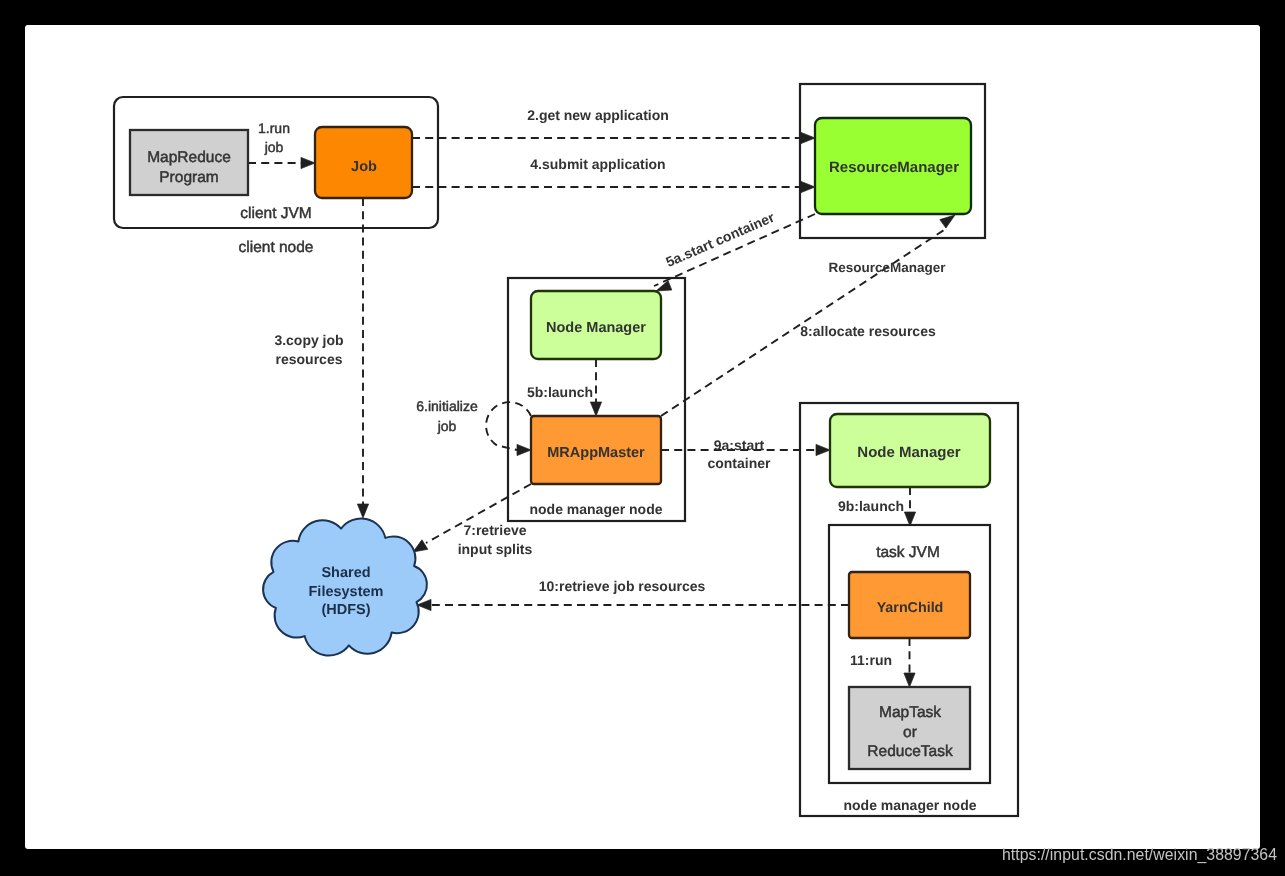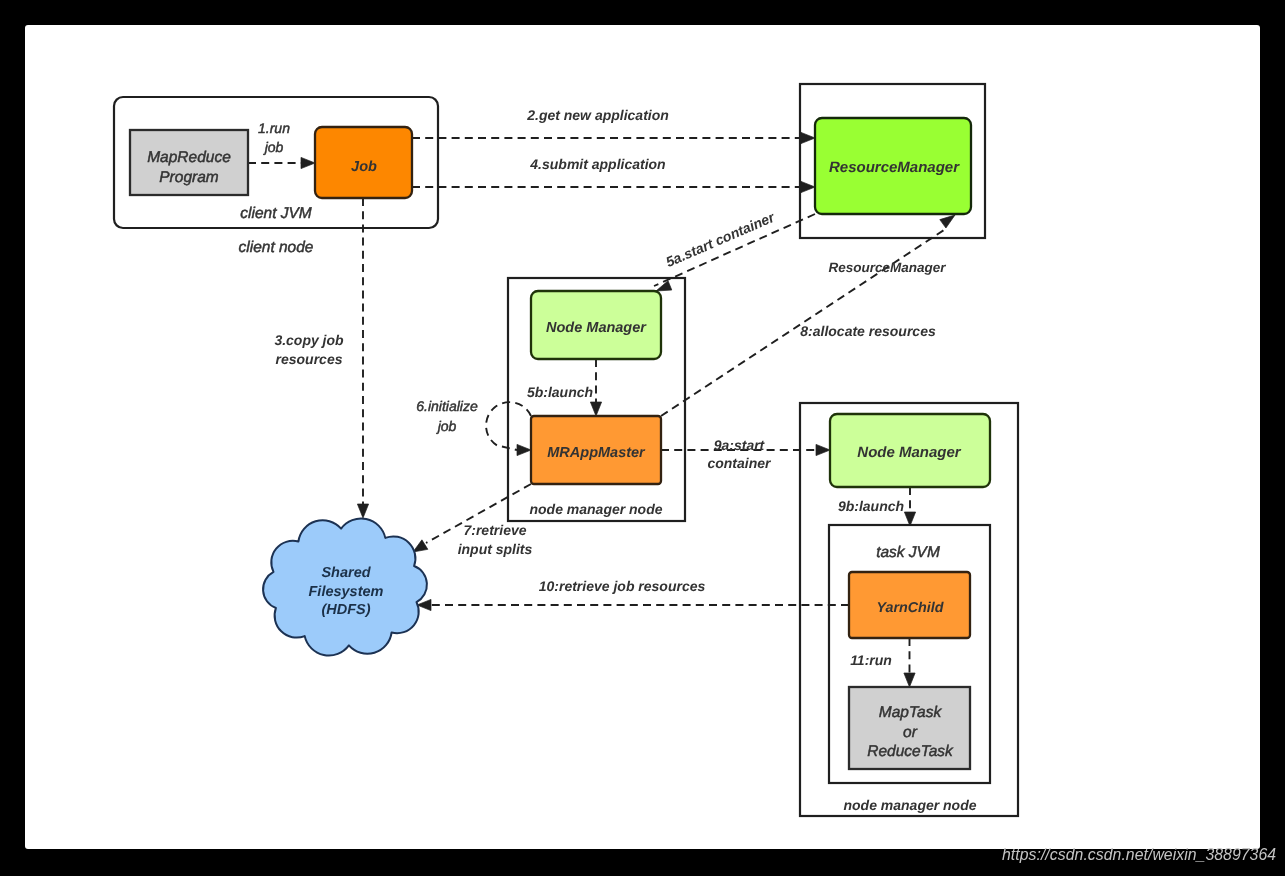--- a/index.html
+++ b/index.html
@@ -1,18 +1,18 @@
 <!DOCTYPE html>
 <html><head>
 <meta charset="utf-8">
 <style>
   html, body { margin:0; padding:0; background:#000; }
   body { width:1285px; height:876px; overflow:hidden;
          font-family:"Liberation Sans", sans-serif; }
-  #root { position:relative; width:1285px; height:876px; background:#000;font-style:italic; }
+  #root { position:relative; width:1285px; height:876px; background:#000; }
   #page { position:absolute; left:25px; top:25px; width:1235px; height:824px;
           background:#ffffff; border-radius:3px; }
   #diagram { position:absolute; left:0; top:0;
              shape-rendering:geometricPrecision; }
   #diagram text { text-rendering:geometricPrecision; }
   #watermark { position:absolute; left:1002px; top:846px;
                color:#c4c4c4; font-size:15.8px; letter-spacing:0.05px;
                font-family:"Liberation Sans", sans-serif; white-space:nowrap; }
 </style>
 </head>
@@ -84,14 +84,14 @@
         <path d="M 360.3 512.9 A 22.1 22.1 0 0 1 389.1 541.0 A 19.9 19.9 0 0 1 391.5 577.1 A 21.6 21.6 0 0 1 366.6 607.5 A 24.5 24.5 0 0 1 323.9 620.4 A 24.8 24.8 0 0 1 279.7 611.1 A 22.1 22.1 0 0 1 250.9 583.0 A 19.9 19.9 0 0 1 248.5 546.9 A 21.6 21.6 0 0 1 273.4 516.5 A 24.5 24.5 0 0 1 316.1 503.6 A 24.8 24.8 0 0 1 360.3 512.9 Z" fill="#9ccbfa" stroke="#1c3253" stroke-width="2" stroke-linejoin="round"></path>
         <text x="321" y="552" fill="#1b3048" font-size="14.5px" font-weight="bold" font-family="&quot;Liberation Sans&quot;, sans-serif" text-anchor="middle"><tspan x="321" y="552">Shared</tspan><tspan x="321" y="570.5">Filesystem</tspan><tspan x="321" y="589">(HDFS)</tspan></text>
         <text x="251" y="193" fill="#333333" font-size="15.5px" font-weight="normal" font-family="&quot;Liberation Sans&quot;, sans-serif" text-anchor="middle" stroke="#333333" stroke-width="0.45" paint-order="stroke"><tspan x="251" y="193">client JVM</tspan></text>
         <text x="251" y="227" fill="#333333" font-size="15.5px" font-weight="normal" font-family="&quot;Liberation Sans&quot;, sans-serif" text-anchor="middle" stroke="#333333" stroke-width="0.45" paint-order="stroke"><tspan x="251" y="227">client node</tspan></text>
         <text x="862" y="247" fill="#333333" font-size="13.5px" font-weight="bold" font-family="&quot;Liberation Sans&quot;, sans-serif" text-anchor="middle"><tspan x="862" y="247">ResourceManager</tspan></text>
         <text x="571" y="489" fill="#333333" font-size="14px" font-weight="bold" font-family="&quot;Liberation Sans&quot;, sans-serif" text-anchor="middle"><tspan x="571" y="489">node manager node</tspan></text>
         <text x="885" y="785" fill="#333333" font-size="14px" font-weight="bold" font-family="&quot;Liberation Sans&quot;, sans-serif" text-anchor="middle"><tspan x="885" y="785">node manager node</tspan></text>
         <text x="883" y="532" fill="#333333" font-size="15.5px" font-weight="normal" font-family="&quot;Liberation Sans&quot;, sans-serif" text-anchor="middle" stroke="#333333" stroke-width="0.45" paint-order="stroke"><tspan x="883" y="532">task JVM</tspan></text>
       </svg>
   </div>
-  <div id="watermark">https://csdn.csdn.net/weixin_38897364</div>
+  <div id="watermark">https://input.csdn.net/weixin_38897364</div>
 </div>
 
 </body></html>

